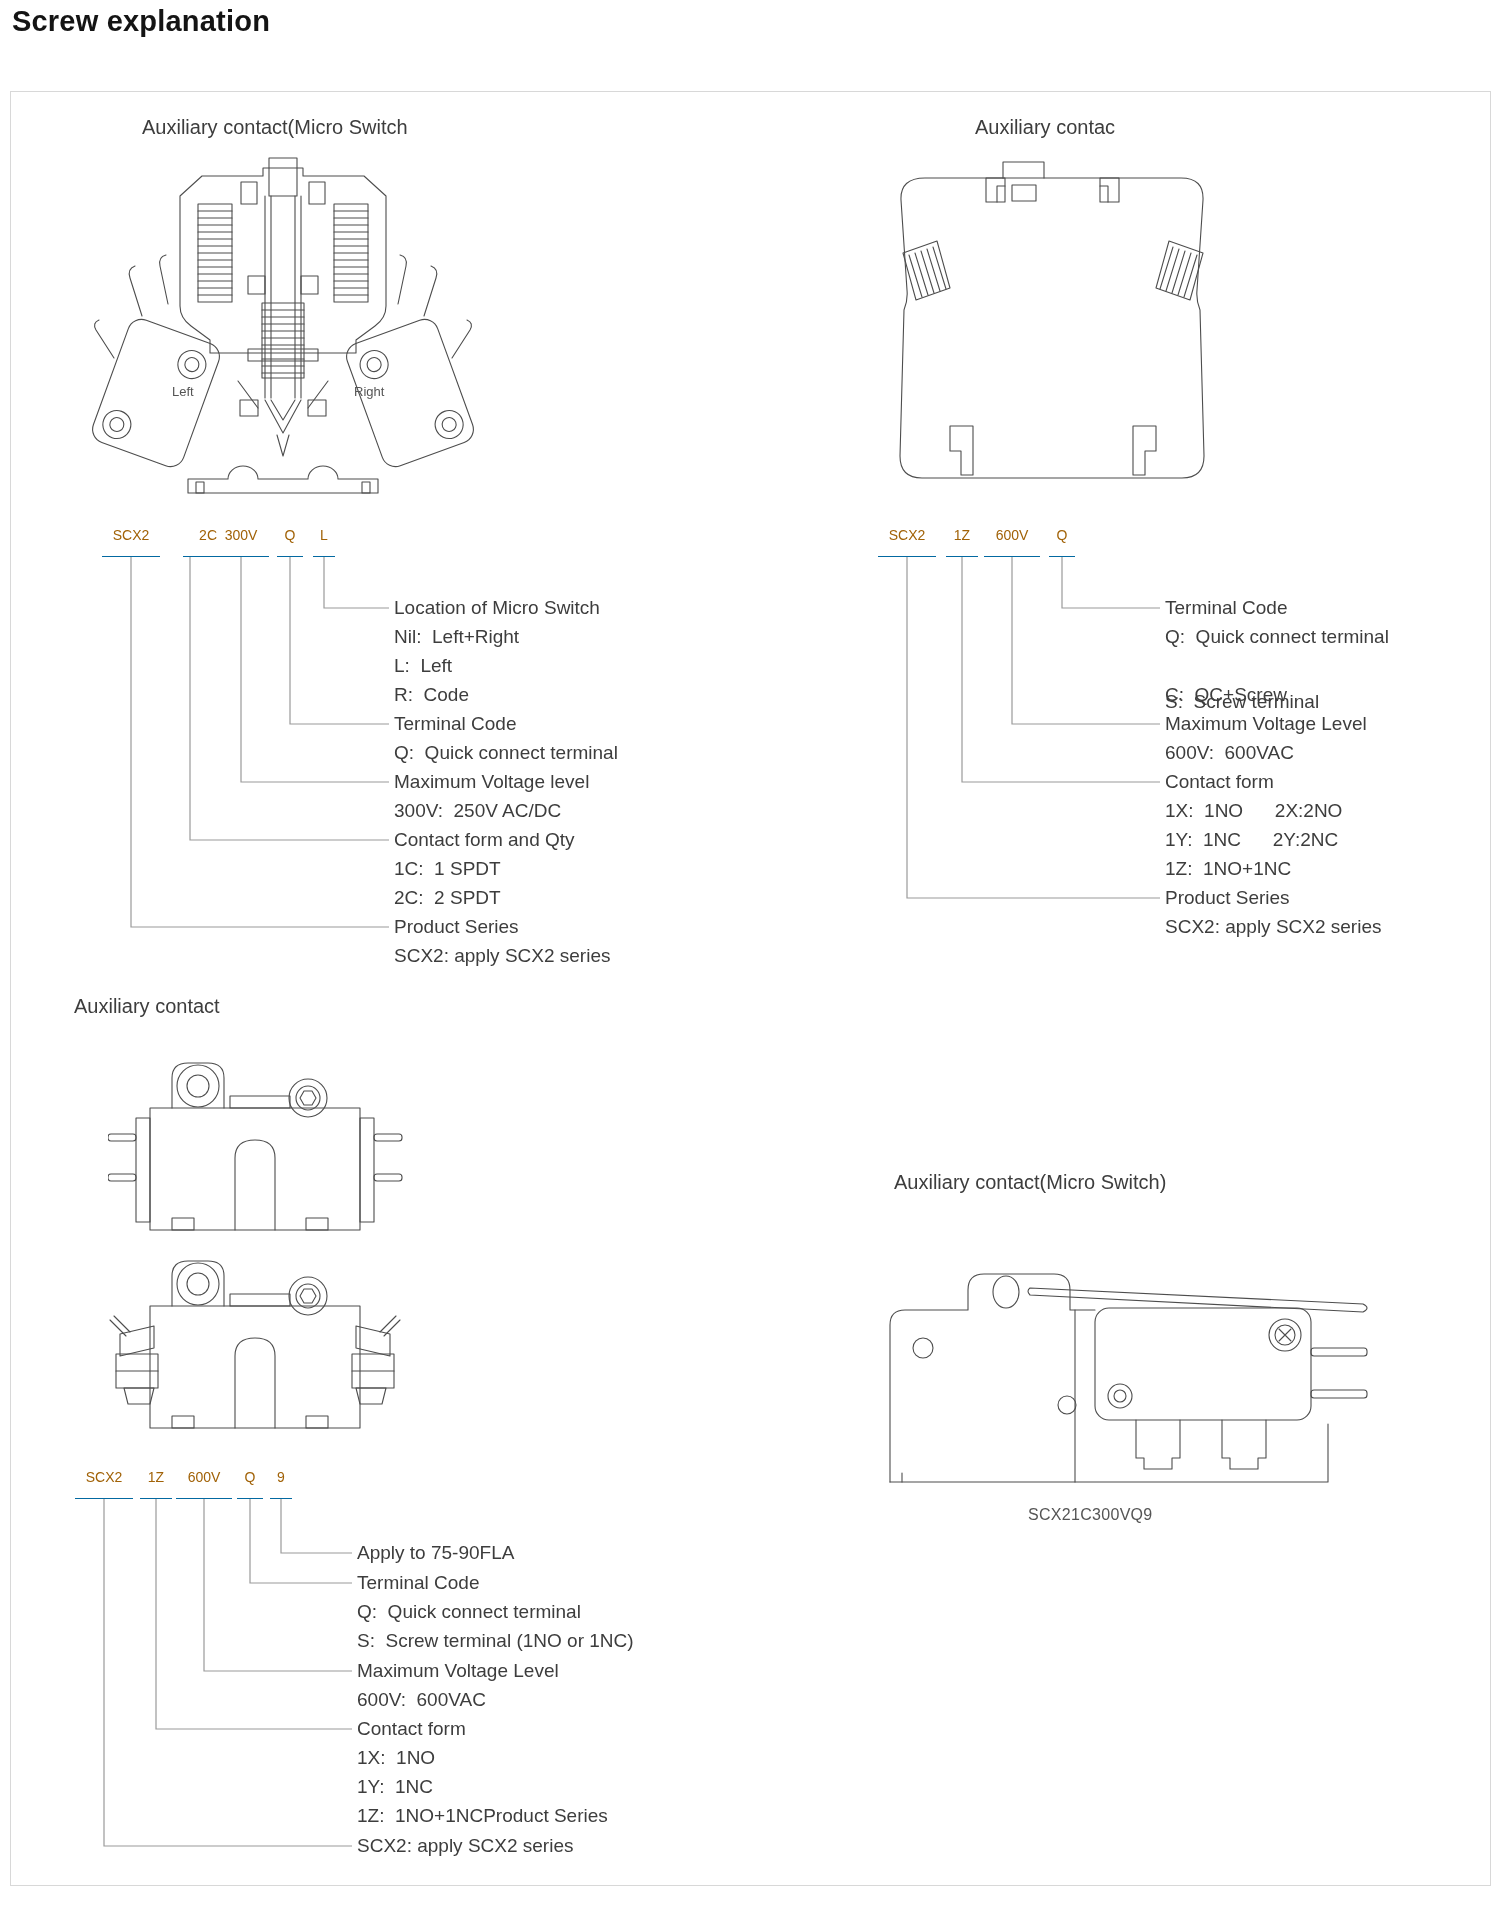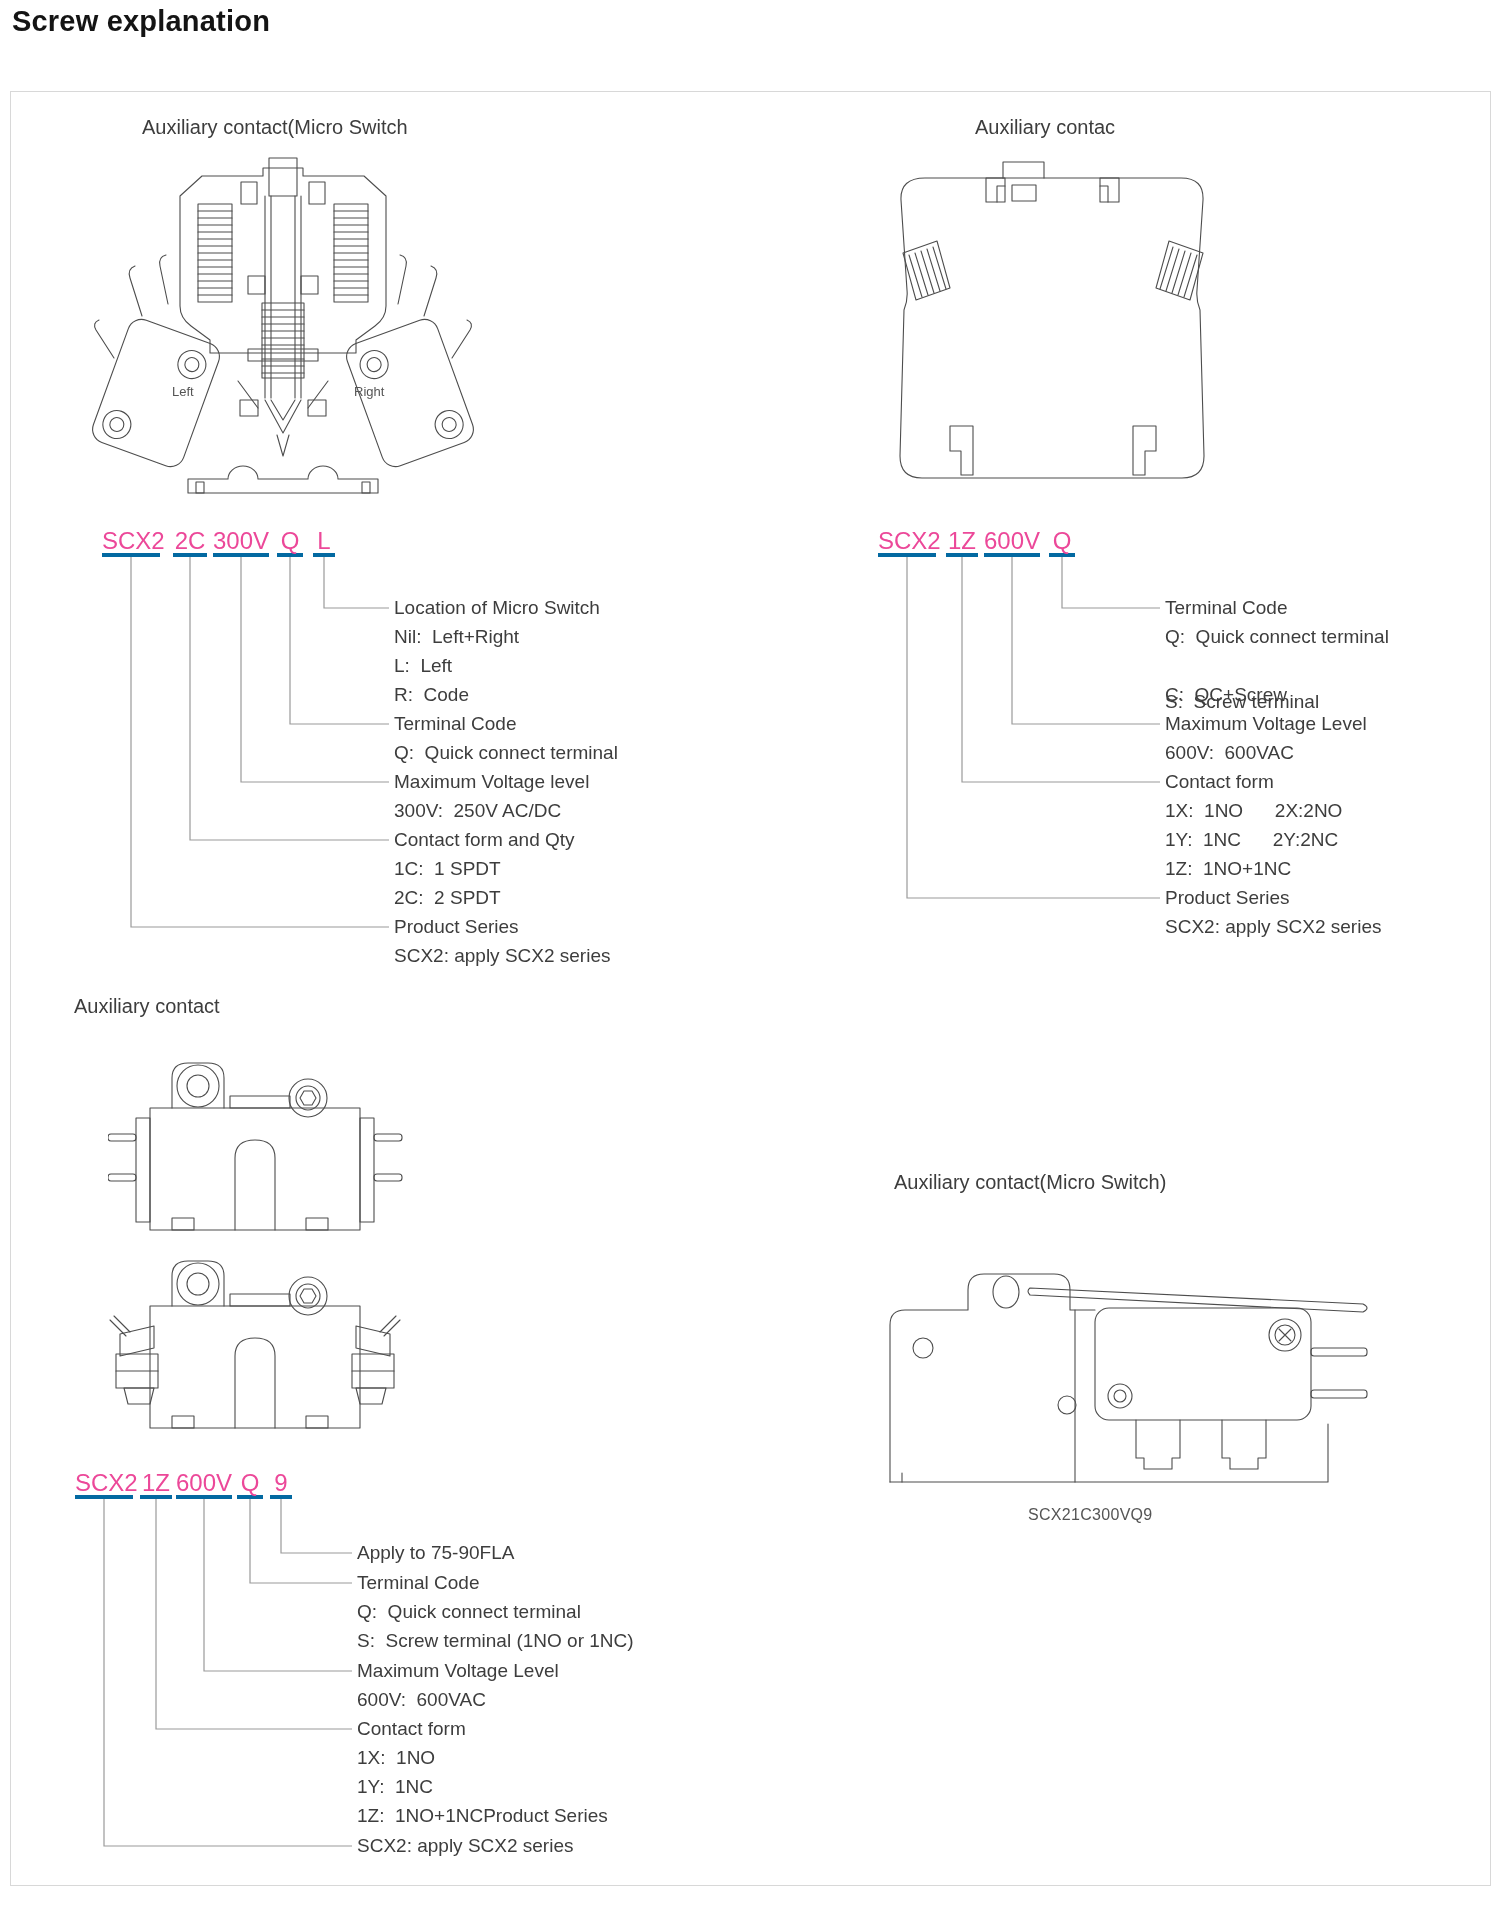--- a/index.html
+++ b/index.html
@@ -3,21 +3,21 @@
 <meta charset="utf-8">
 <style>
   * { margin:0; padding:0; box-sizing:border-box; }
   html,body { background:#ffffff; }
   body { width:1500px; height:1909px; position:relative; font-family:"Liberation Sans", sans-serif; color:#3d3d3d; }
   .page { position:absolute; left:0; top:0; width:1500px; height:1909px; background:#fff; }
   .title { position:absolute; left:12px; top:5px; font-size:29px; font-weight:700; color:#141414; letter-spacing:0.2px; }
   .frame { position:absolute; left:10px; top:91px; width:1481px; height:1795px; border:1px solid #d8d8d8; background:#ffffff; }
   .heading { position:absolute; font-size:20px; color:#3d3d3d; white-space:pre; }
   .expl { position:absolute; font-size:19px; line-height:26px; color:#3d3d3d; white-space:pre; }
-  .code { position:absolute; top:527px; height:30px; font-size:24px; color:#ec4899; text-align:center; border-bottom:4px solid #0369a1; padding-bottom:2px; white-space:pre; }
+  .code { position:absolute; top:527px; height:30px; font-size:14px; color:#a16207; text-align:center; border-bottom:1px solid #0369a1; padding-bottom:2px; white-space:pre; }
   .code.bottom { top:1469px; }
   .caption { position:absolute; font-size:16px; color:#555555; letter-spacing:0.3px; }
   .switch-label { position:absolute; font-size:13px; color:#555555; }
   svg.drawing { position:absolute; }
   svg.overlay { position:absolute; left:0; top:0; }
   .stroke { fill:none; stroke:#4d4d4d; stroke-width:1.1; stroke-linejoin:round; stroke-linecap:round; }
   .conn { fill:none; stroke:#9a9a9a; stroke-width:1.2; }
 </style>
 </head>
 <body>
@@ -177,21 +177,21 @@
     <path class="conn" d="M962,556 V782 H1160"></path>
     <path class="conn" d="M907,556 V898 H1160"></path>
     <path class="conn" d="M281,1498 V1553 H352"></path>
     <path class="conn" d="M250,1498 V1583 H352"></path>
     <path class="conn" d="M204,1498 V1671 H352"></path>
     <path class="conn" d="M156,1498 V1729 H352"></path>
     <path class="conn" d="M104,1498 V1846 H352"></path>
   </svg>
 
   <div class="code" style="left:102px; width:58px;">SCX2</div>
-  <div class="code" style="left:173px; width:34px;">2C</div>
+  <div class="code" style="left:183px; width:34px;text-align:right;">2C</div>
   <div class="code" style="left:213px; width:56px;">300V</div>
   <div class="code" style="left:277px; width:26px;">Q</div>
   <div class="code" style="left:313px; width:22px;">L</div>
 
   <div class="expl" style="left:394px; top:595px;">Location of Micro Switch</div>
   <div class="expl" style="left:394px; top:624px;">Nil:  Left+Right</div>
   <div class="expl" style="left:394px; top:653px;">L:  Left</div>
   <div class="expl" style="left:394px; top:682px;">R:  Code</div>
   <div class="expl" style="left:394px; top:711px;">Terminal Code</div>
   <div class="expl" style="left:394px; top:740px;">Q:  Quick connect terminal</div>

